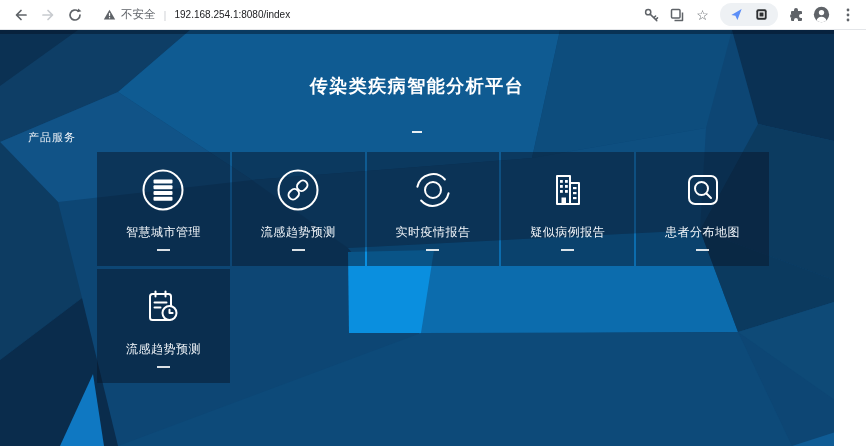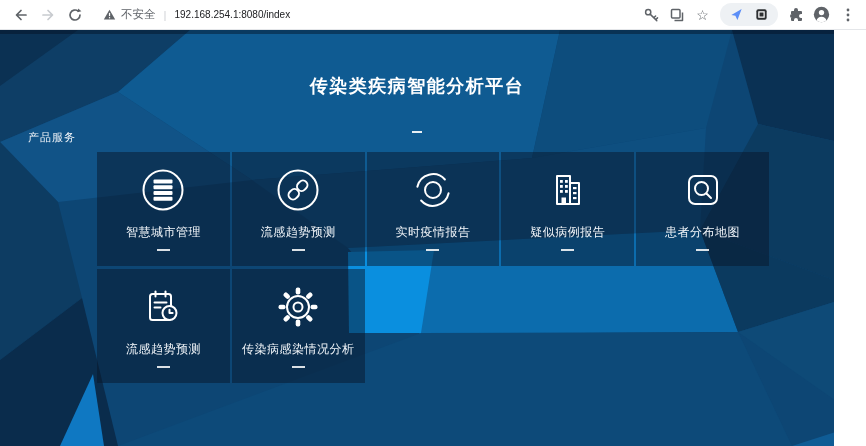--- a/index.html
+++ b/index.html
@@ -277,35 +277,15 @@
           <line class="ic" x1="13.5" y1="17.5" x2="25.5" y2="17.5"></line>
           <line class="ic" x1="13.5" y1="22.5" x2="19.5" y2="22.5"></line>
           <circle cx="28.5" cy="28" r="7" fill="#0b2e4f" stroke="#ffffff" stroke-width="2"></circle>
           <path class="ic" d="M28.5,24.8 V28 H31.6"></path>
         </svg>
       </span>
       <span class="card-label">流感趋势预测</span>
       <span class="card-dash"></span>
     </div>
 
-    <div class="card">
-      <span class="card-icon">
-        <svg viewBox="0 0 44 44">
-          <g fill="#ffffff">
-            <rect x="19.7" y="2.5" width="4.6" height="7" rx="2" transform="rotate(0 22 22)"></rect>
-            <rect x="19.7" y="2.5" width="4.6" height="7" rx="2" transform="rotate(45 22 22)"></rect>
-            <rect x="19.7" y="2.5" width="4.6" height="7" rx="2" transform="rotate(90 22 22)"></rect>
-            <rect x="19.7" y="2.5" width="4.6" height="7" rx="2" transform="rotate(135 22 22)"></rect>
-            <rect x="19.7" y="2.5" width="4.6" height="7" rx="2" transform="rotate(180 22 22)"></rect>
-            <rect x="19.7" y="2.5" width="4.6" height="7" rx="2" transform="rotate(225 22 22)"></rect>
-            <rect x="19.7" y="2.5" width="4.6" height="7" rx="2" transform="rotate(270 22 22)"></rect>
-            <rect x="19.7" y="2.5" width="4.6" height="7" rx="2" transform="rotate(315 22 22)"></rect>
-          </g>
-          <circle class="ic" cx="22" cy="22" r="11" stroke-width="3.2"></circle>
-          <circle class="ic" cx="22" cy="22" r="4.5" stroke-width="2.2"></circle>
-        </svg>
-      </span>
-      <span class="card-label">传染病感染情况分析</span>
-      <span class="card-dash"></span>
-    </div>
 
   </div>
 </div>
 
 </body></html>

